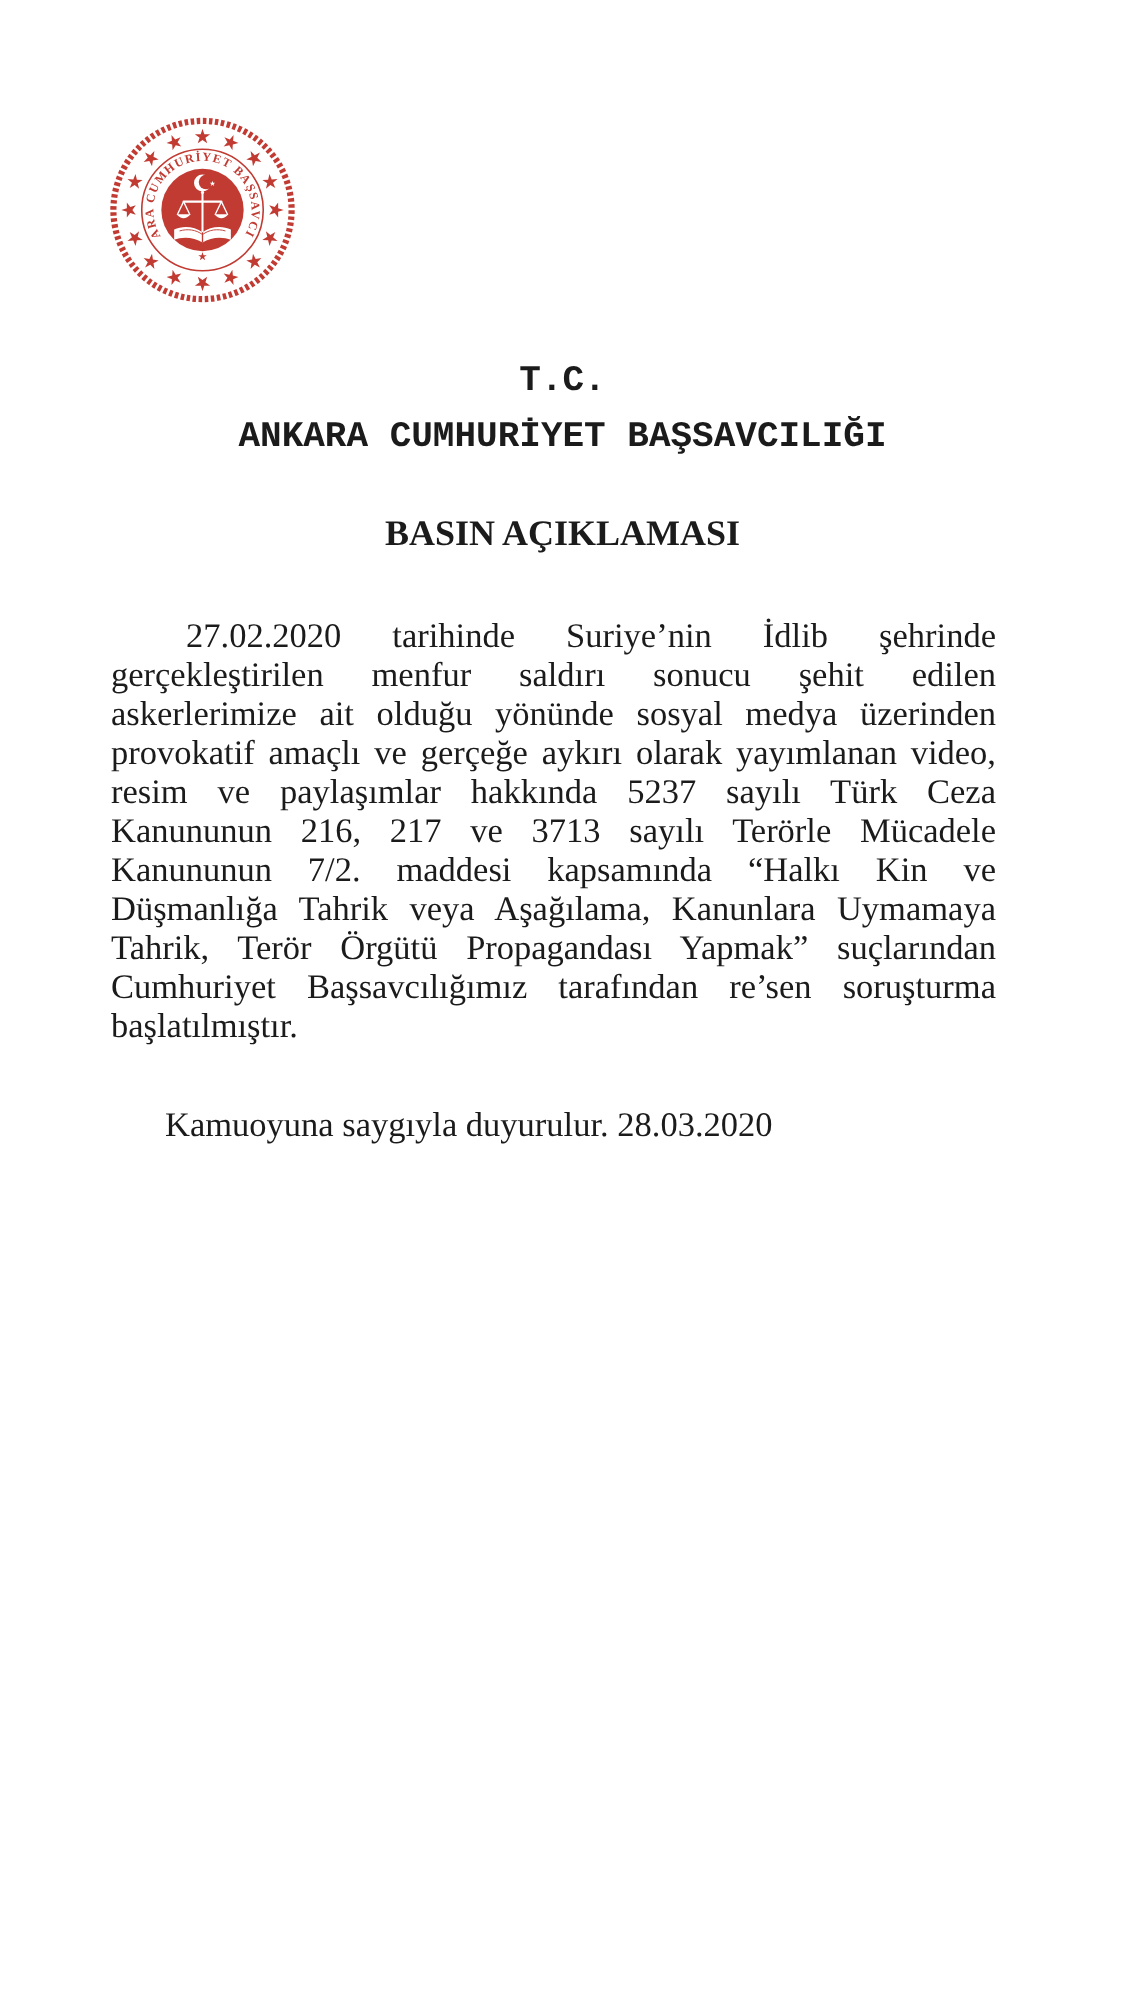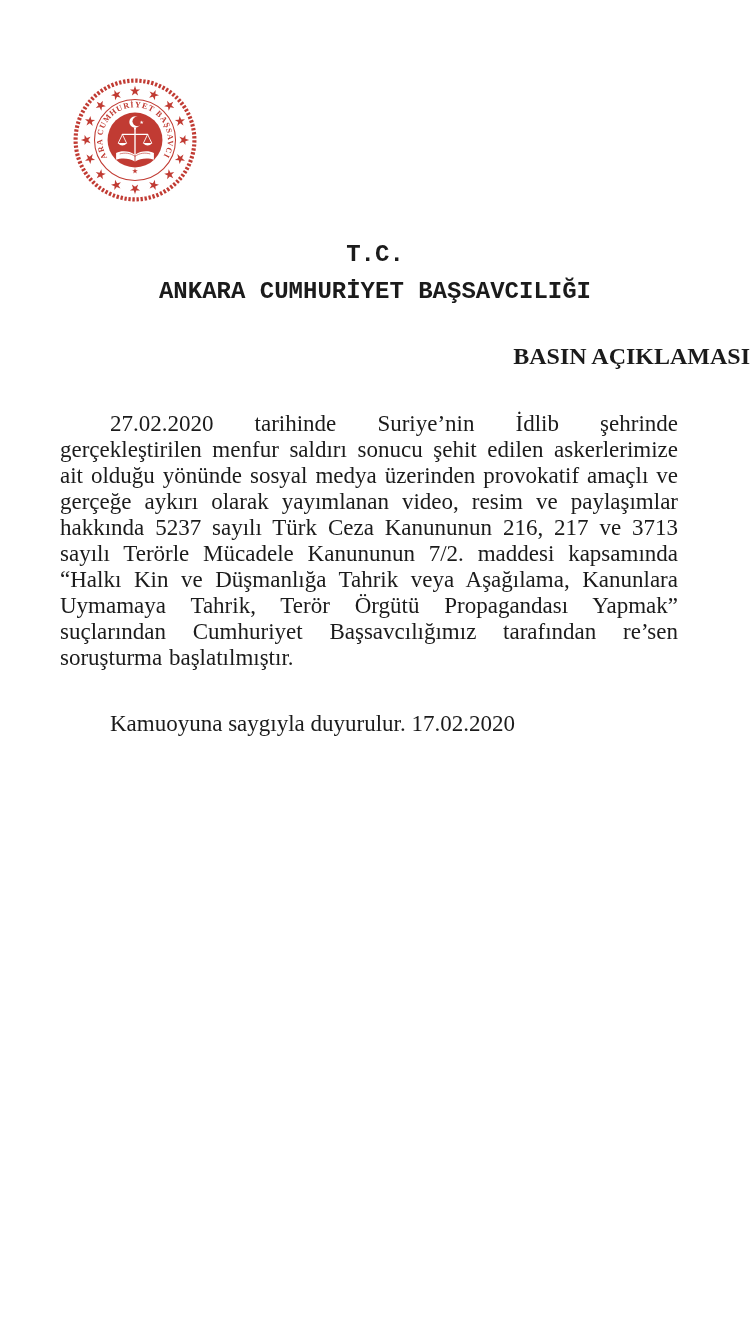--- a/index.html
+++ b/index.html
@@ -15,24 +15,24 @@
   .seal {
     position: absolute;
     left: 72px;
     top: 77px;
     width: 126px;
     height: 126px;
     color: var(--seal-color, #c13b33);
   }
   .doc-header { padding-top: 236px; text-align: center; }
   .h-line { font-weight: bold; font-size: 24px; line-height: 37px; font-family: Liberation Mono, monospace; }
-  .press-title { margin-top: 31px; font-weight: bold; font-size: 24px; line-height: 30px; text-align: right; }
+  .press-title { margin-top: 31px; font-weight: bold; font-size: 24px; line-height: 30px; text-align: center; }
   .body-text { margin: 40px 72px 0 60px; }
   .paragraph {
-    margin: 0;
+    margin: 14px;
     font-size: 23px;
     line-height: 26px;
     text-align: justify;
     text-indent: 50px;
     word-spacing: 1px;
   }
   .closing {
     margin: 40px 0 0 0;
     font-size: 23px;
     line-height: 26px;
@@ -113,16 +113,16 @@
   </svg>
 
   <header class="doc-header">
     <div class="h-line">T.C.</div>
     <div class="h-line">ANKARA CUMHURİYET BAŞSAVCILIĞI</div>
     <div class="press-title">BASIN AÇIKLAMASI</div>
   </header>
 
   <main class="body-text">
     <p class="paragraph">27.02.2020 tarihinde Suriye’nin İdlib şehrinde gerçekleştirilen menfur saldırı sonucu şehit edilen askerlerimize ait olduğu yönünde sosyal medya üzerinden provokatif amaçlı ve gerçeğe aykırı olarak yayımlanan video, resim ve paylaşımlar hakkında 5237 sayılı Türk Ceza Kanununun 216, 217 ve 3713 sayılı Terörle Mücadele Kanununun 7/2. maddesi kapsamında “Halkı Kin ve Düşmanlığa Tahrik veya Aşağılama, Kanunlara Uymamaya Tahrik, Terör Örgütü Propagandası Yapmak” suçlarından Cumhuriyet Başsavcılığımız tarafından re’sen soruşturma başlatılmıştır.</p>
-    <p class="closing">Kamuoyuna saygıyla duyurulur. 17.02.2020</p>
+    <p class="closing">Kamuoyuna saygıyla duyurulur. 28.03.2020</p>
   </main>
 
 </div>
 
 </body></html>

